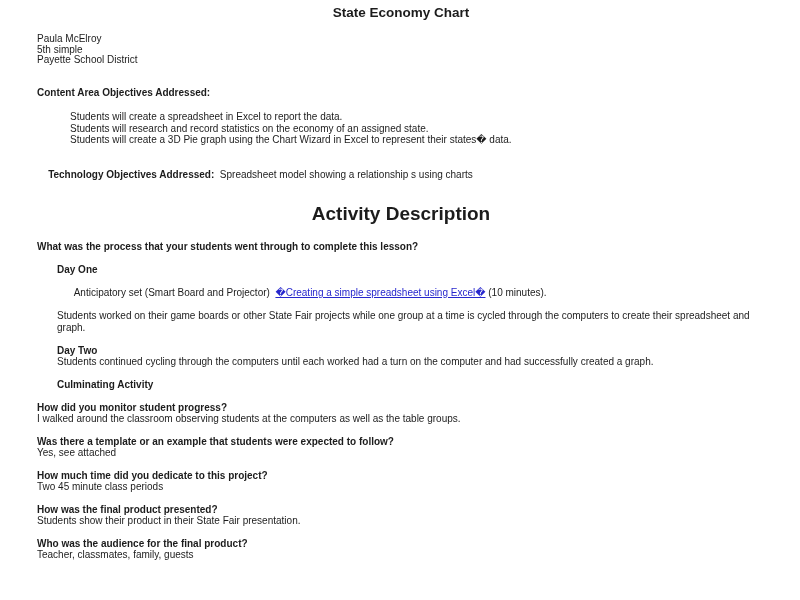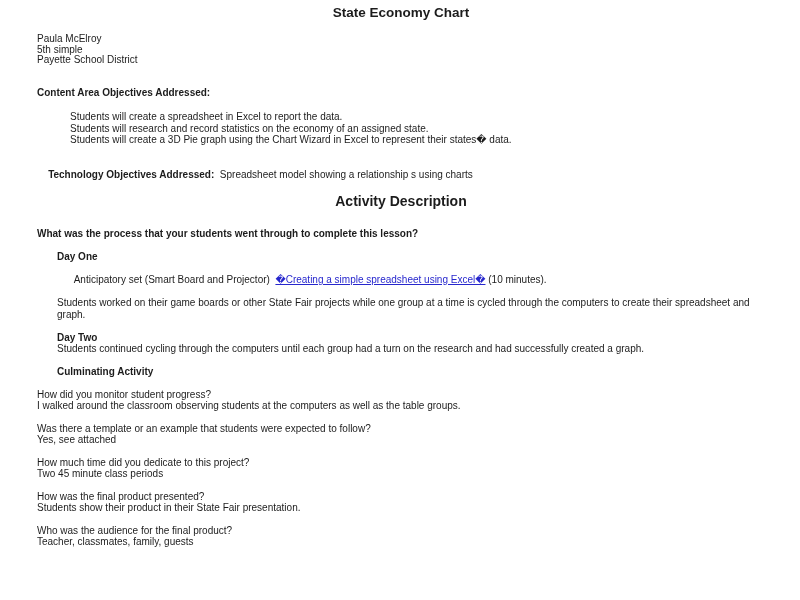--- a/index.html
+++ b/index.html
@@ -25,29 +25,29 @@
   .byline {
     margin-top: 13px;
     text-align: left;
     line-height: 10.5px;
   }
   .section-label { font-weight: bold; margin-top: 21px; }
   .objective-list { margin-top: 13px; margin-left: 33px; }
   .inline-label-row { margin-top: 12px; white-space: pre-wrap; }
   .inline-label-row .lbl { font-weight: bold; }
   .center-heading {
-    margin-top: 1px;
+    margin-top: 14px;
     text-align: center;
     font-weight: bold;
-    font-size: 14px;
+    font-size: 19px;
     line-height: 16px;
   }
   .question { font-weight: bold; margin-top: 19px; }
   .qa-block { margin-top: 11px; }
-  .qa-block .q { font-weight: normal; }
+  .qa-block .q { font-weight: bold; }
   .day-block { margin-left: 20px; margin-top: 11.5px; }
   .day-title { font-weight: bold; }
   .day-text { white-space: pre-wrap; }
   .doc-link {
     color: #2727cd;
     text-decoration: underline;
     cursor: pointer;
   }
 </style>
 </head>
@@ -82,21 +82,21 @@
   <div class="day-block">
     <div class="day-title">Day One</div>
     <div class="day-text">
       <span>Anticipatory set (Smart Board and Projector)  </span><a class="doc-link">�Creating a simple spreadsheet using Excel�</a><span> (10 minutes).</span>
     </div>
     <div class="day-text">Students worked on their game boards or other State Fair projects while one group at a time is cycled through the computers to create their spreadsheet and graph.</div>
   </div>
 
   <div class="day-block">
     <div class="day-title">Day Two</div>
-    <div class="day-text">Students continued cycling through the computers until each group had a turn on the research and had successfully created a graph.</div>
+    <div class="day-text">Students continued cycling through the computers until each worked had a turn on the computer and had successfully created a graph.</div>
   </div>
 
   <div class="day-block">
     <div class="day-title">Culminating Activity</div>
   </div>
 
   <div class="qa-block">
     <div class="q">How did you monitor student progress?</div>
     <div class="a">I walked around the classroom observing students at the computers as well as the table groups.</div>
   </div>

